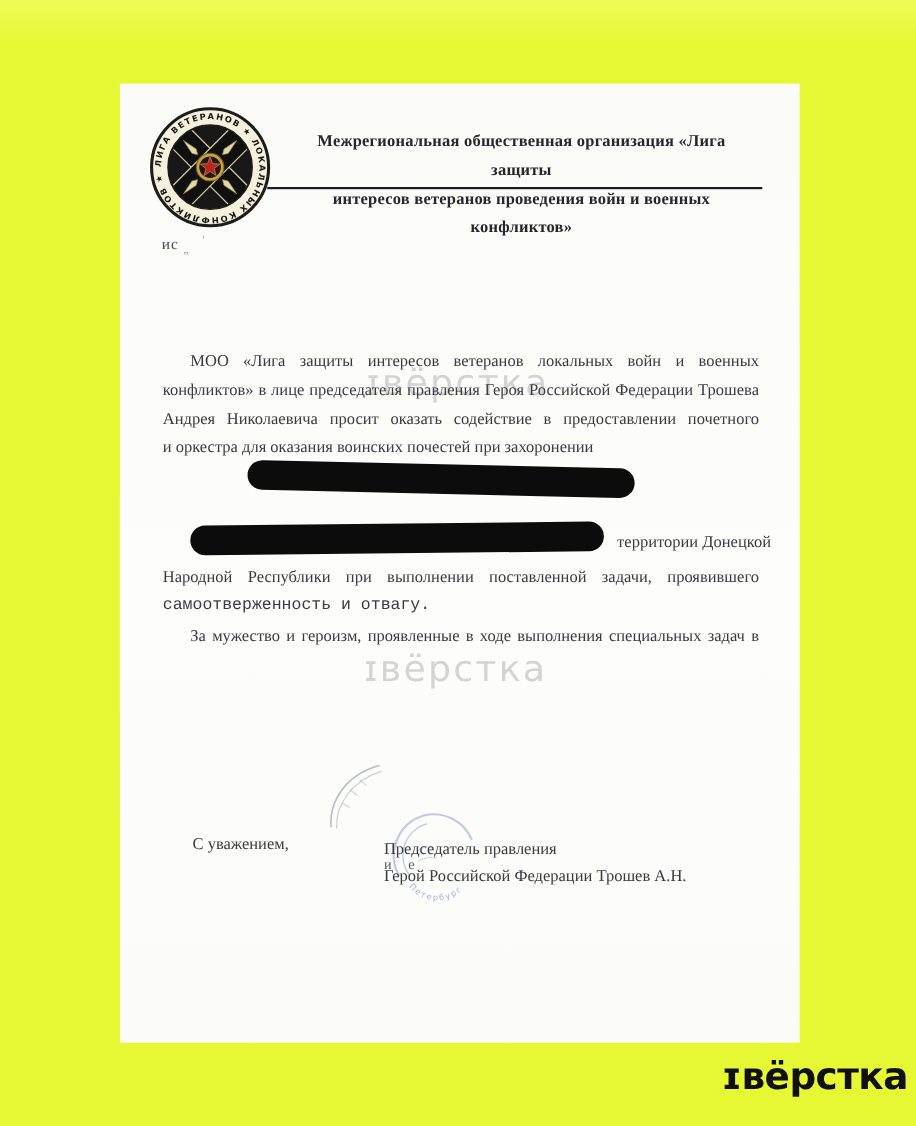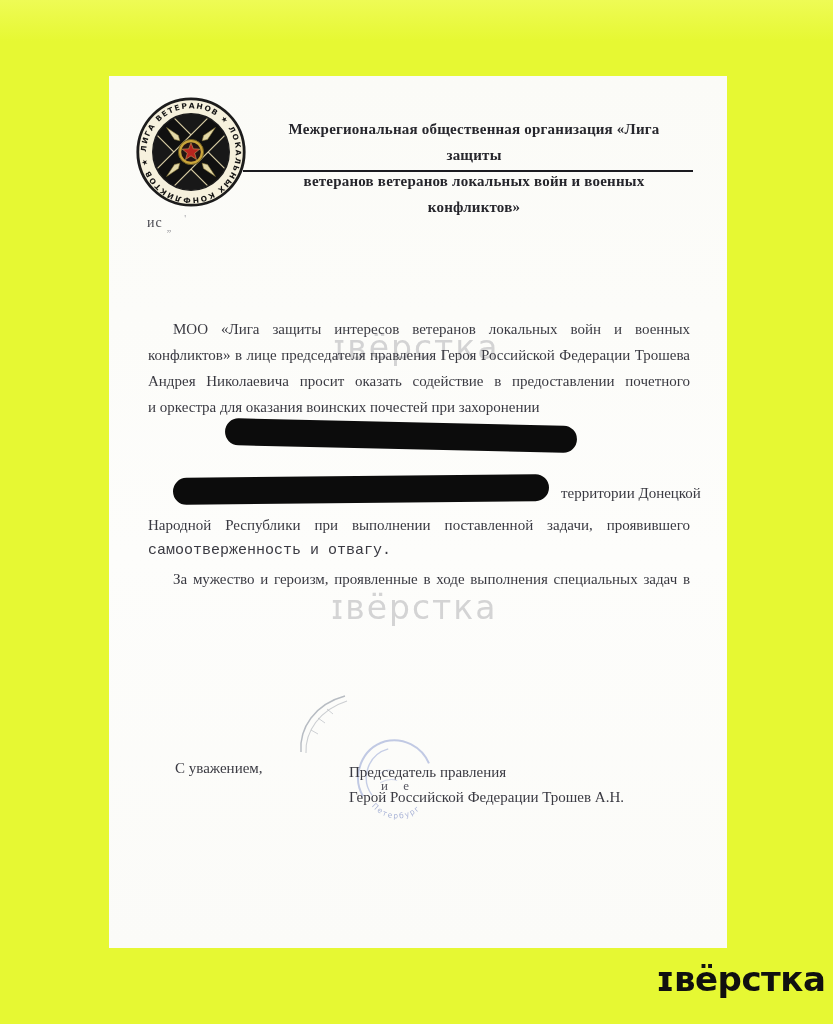--- a/index.html
+++ b/index.html
@@ -38,21 +38,21 @@
   .bar{position:absolute;background:#0c0c0c;border-radius:14px;z-index:3;}
   .bar1{left:116px;top:346px;width:352px;height:27px;transform:rotate(1.3deg);}
   .bar2{left:64px;top:400px;width:376px;height:27px;transform:rotate(-0.6deg);}
   
   .closing{position:absolute;left:66px;top:684px;font-size:15px;color:#3a3a42;z-index:2;}
   .sig-right{position:absolute;left:240px;top:684px;width:301px;text-align:left;
     font-size:15px;line-height:25px;color:#3a3a42;z-index:2;}
   .pencil-arc{position:absolute;left:182px;top:616px;z-index:2;}
   .stamp{position:absolute;left:236px;top:650px;z-index:2;opacity:.8;}
   .hand-frag{position:absolute;left:240px;top:702px;font-size:13px;color:#565660;
-    letter-spacing:6px;z-index:2;margin-left:32px;}
+    letter-spacing:6px;z-index:2;}
   
   .brand{position:absolute;left:656px;top:959px;font-family:"DejaVu Sans",sans-serif;
     font-weight:bold;font-size:34px;letter-spacing:-0.5px;color:#101010;}
 </style>
 </head>
 <body>
 
 <div class="canvas">
   <div class="paper">
 
@@ -79,21 +79,21 @@
         <use href="#blade" transform="rotate(225 60 60)" fill="#e3d8a8" stroke="#8a7a3a" stroke-width="0.6"></use>
         <use href="#blade" transform="rotate(315 60 60)" fill="#e3d8a8" stroke="#8a7a3a" stroke-width="0.6"></use>
       </g>
       <circle cx="60" cy="60" r="13.5" fill="#c9a43a" stroke="#6b5a20" stroke-width="1"></circle>
       <circle cx="60" cy="60" r="10.5" fill="#241414"></circle>
       <polygon points="60,50 62.5,56.6 69.5,56.9 64,61.3 65.9,68.1 60,64.2 54.1,68.1 56,61.3 50.5,56.9 57.5,56.6" fill="#b8251f" stroke="#d9c36a" stroke-width="0.5"></polygon>
     </svg>
 
     <div class="org-name">
       <div>Межрегиональная общественная организация «Лига защиты</div>
-      <div>ветеранов ветеранов локальных войн и военных конфликтов»</div>
+      <div>интересов ветеранов проведения войн и военных конфликтов»</div>
     </div>
     <div class="divider"></div>
 
     <div class="ref">
       <span>ис</span><span class="m-low">„</span><span class="m-high">'</span>
     </div>
 
     <div class="wm wm1">ɪвёрстка</div>
     <div class="wm wm2">ɪвёрстка</div>
 

